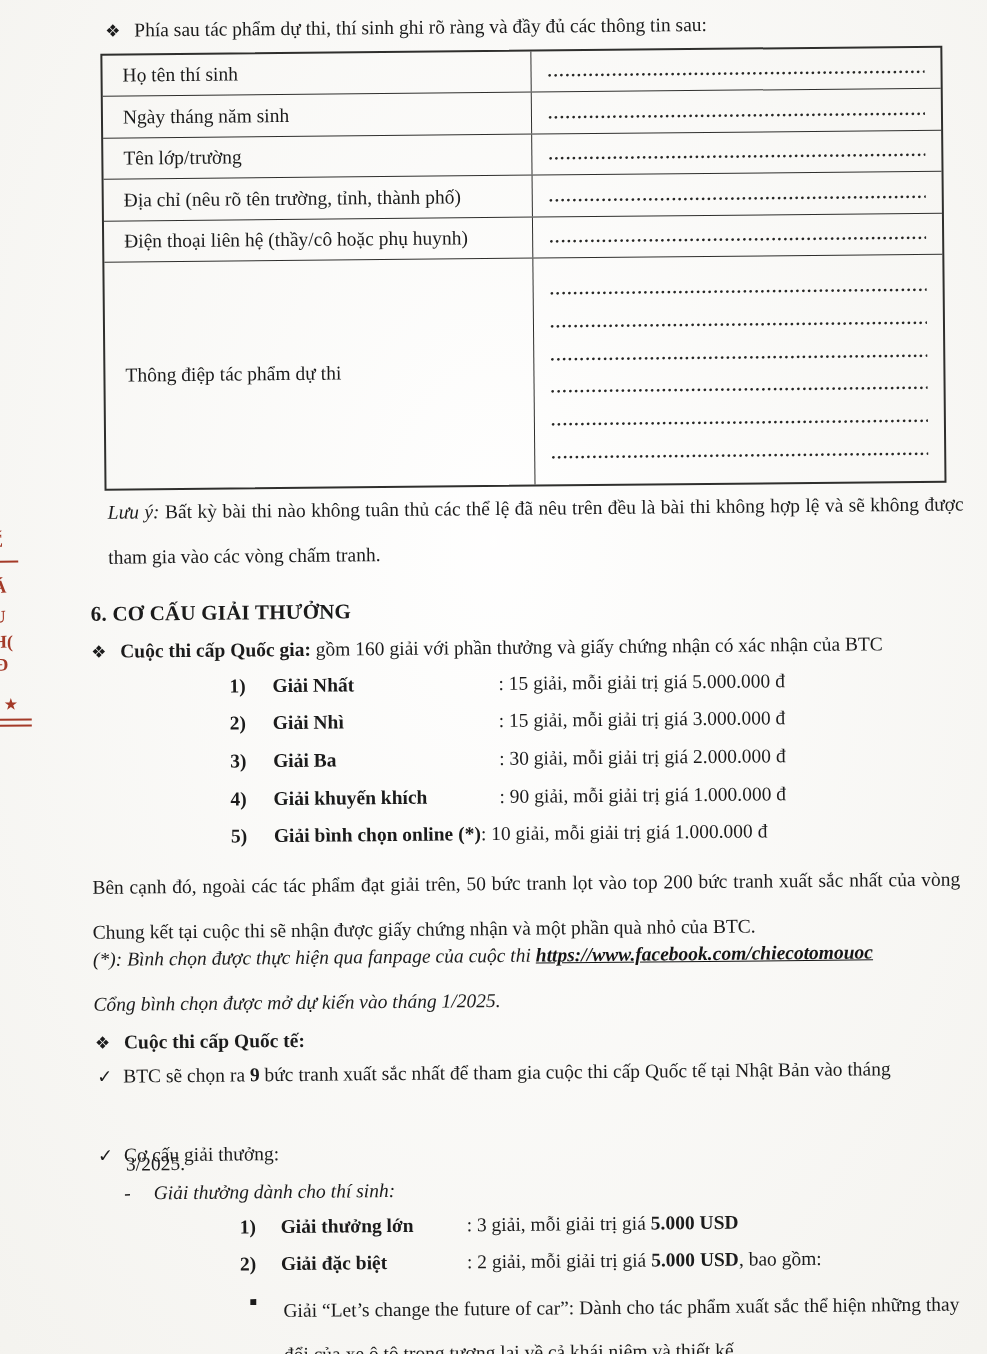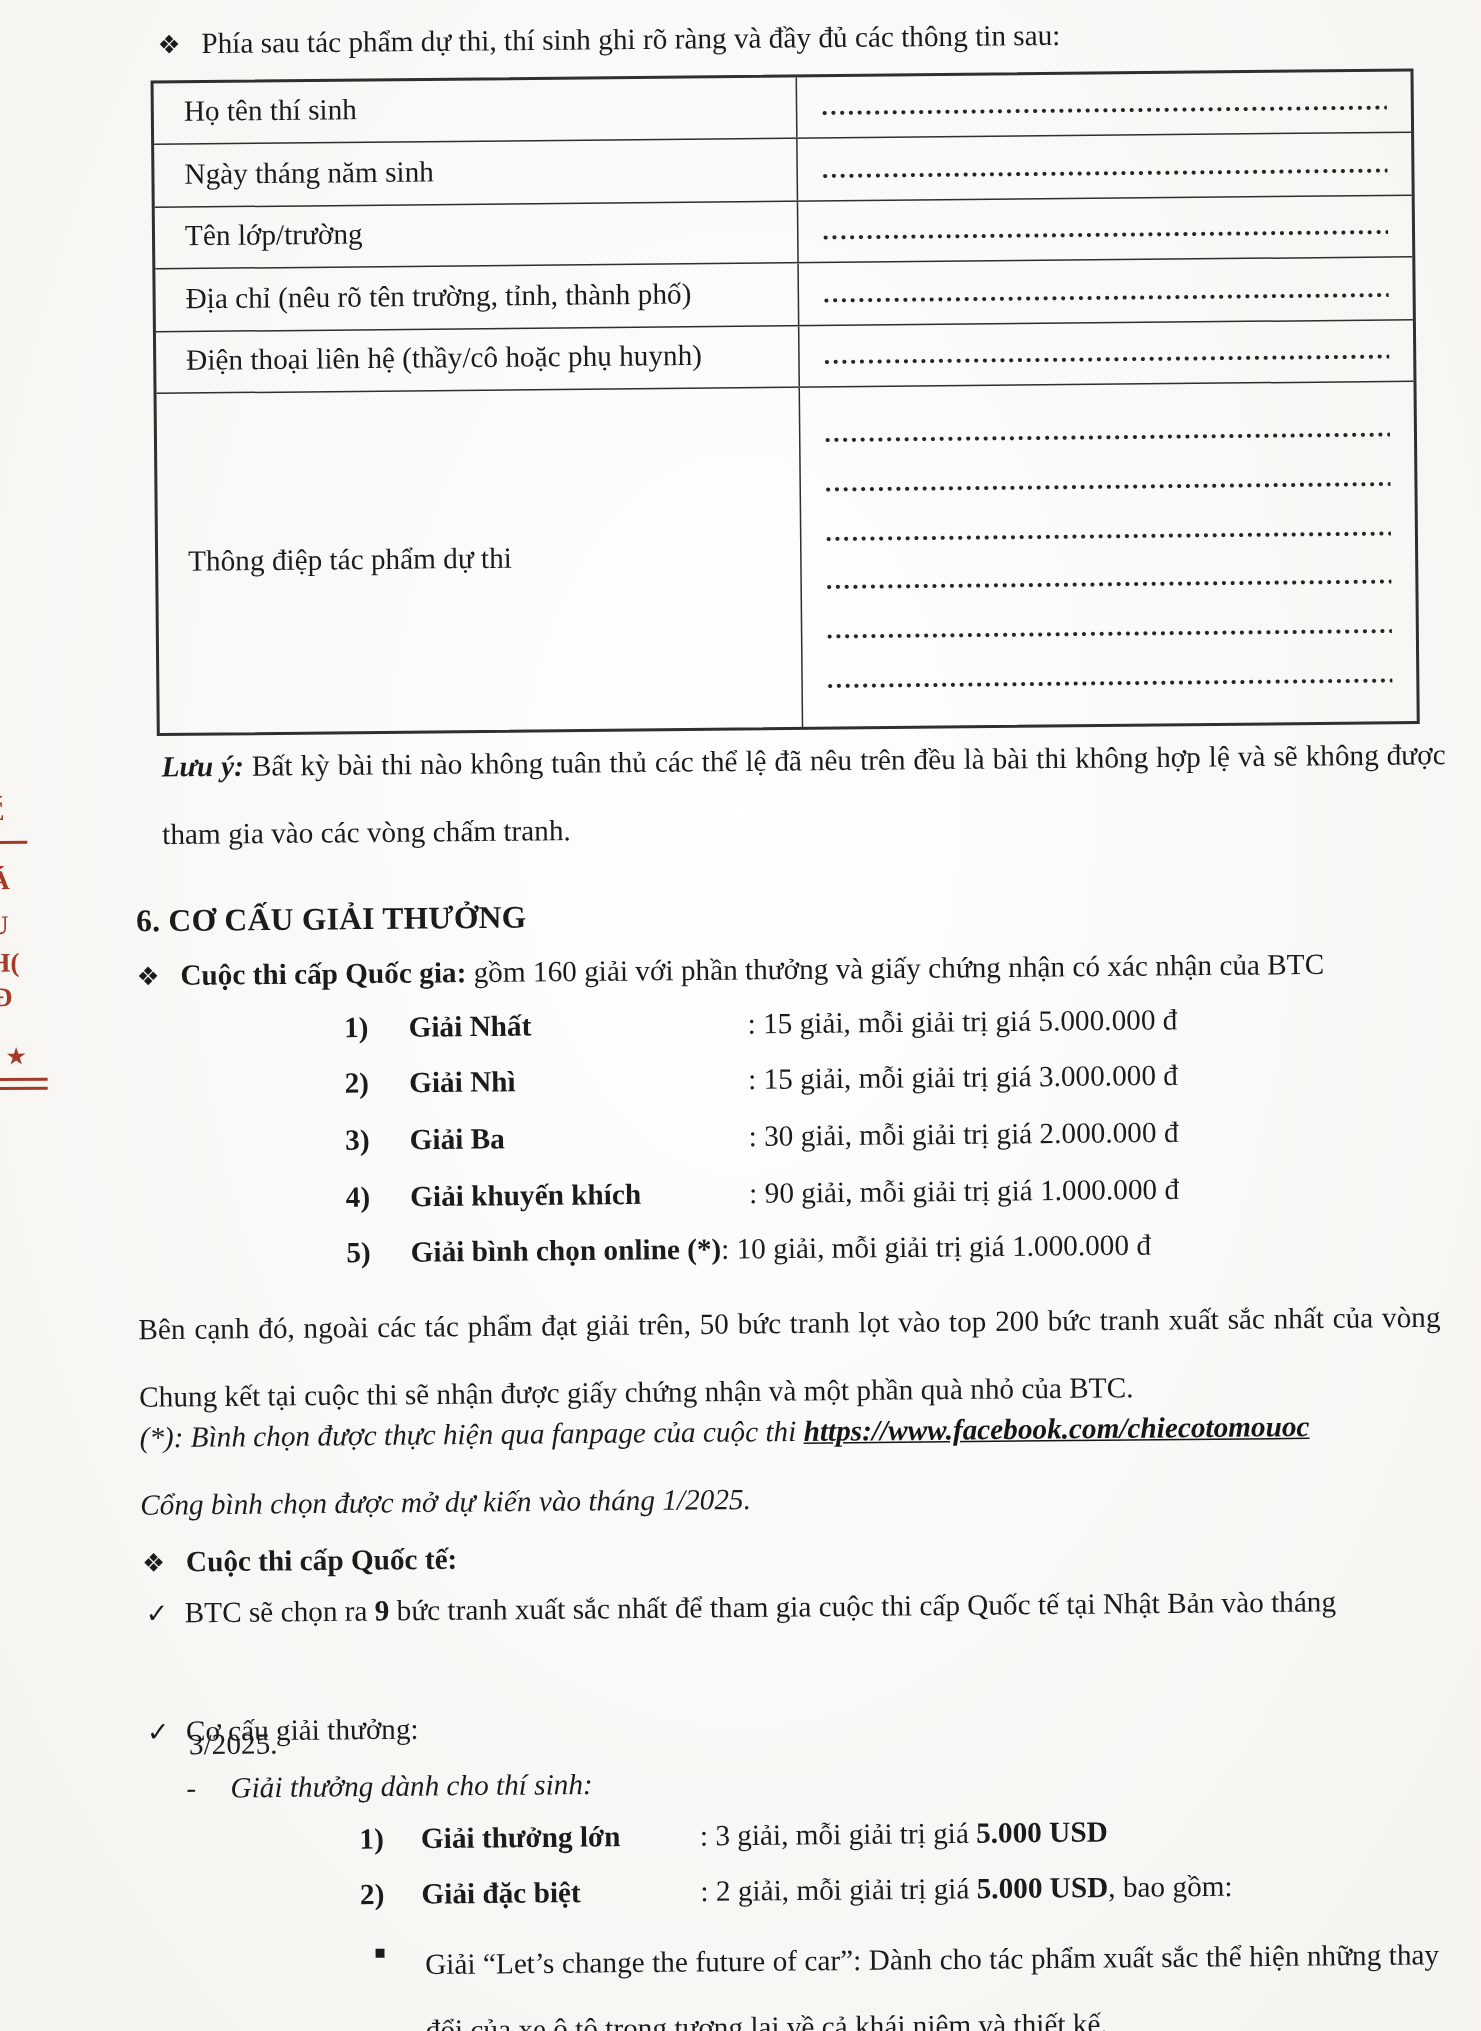--- a/index.html
+++ b/index.html
@@ -18,21 +18,21 @@
   .content{
     position:absolute;inset:0;
     transform:rotate(-0.55deg);
     transform-origin:50% 55%;
     font-size:19.5px;
   }
   .abs{position:absolute;}
   .bullet{font-family:"DejaVu Sans", sans-serif;font-size:17px;}
   .b{font-weight:bold;}
   .i{font-style:italic;}
-  .bi{font-weight:bold;font-style:italic;}
+  .bi{font-weight:normal;font-style:italic;}
 
   
   .form-table{
     position:absolute;left:107px;top:50px;width:838px;
     border:2px solid #2f2f2d;
     background:transparent;
   }
   .frow{display:flex;border-top:1.6px solid #2f2f2d;}
   .frow:first-child{border-top:none;}
   .fl{

